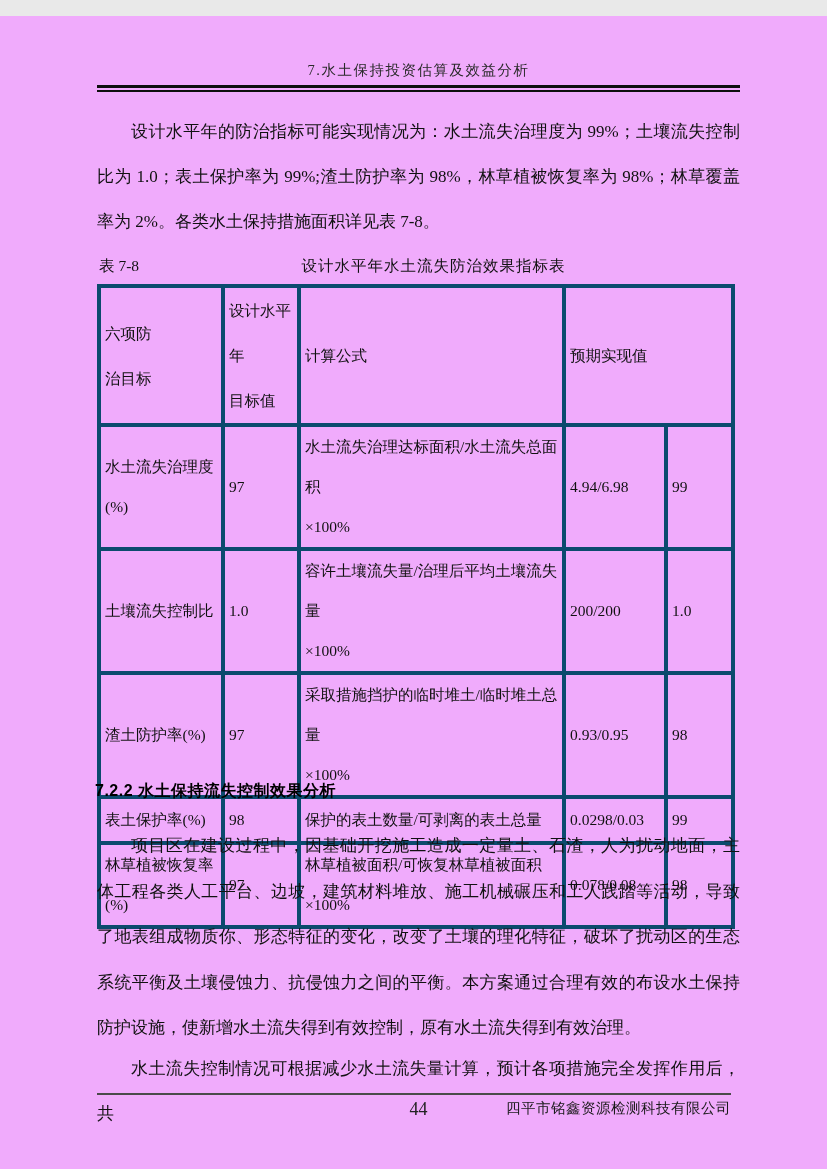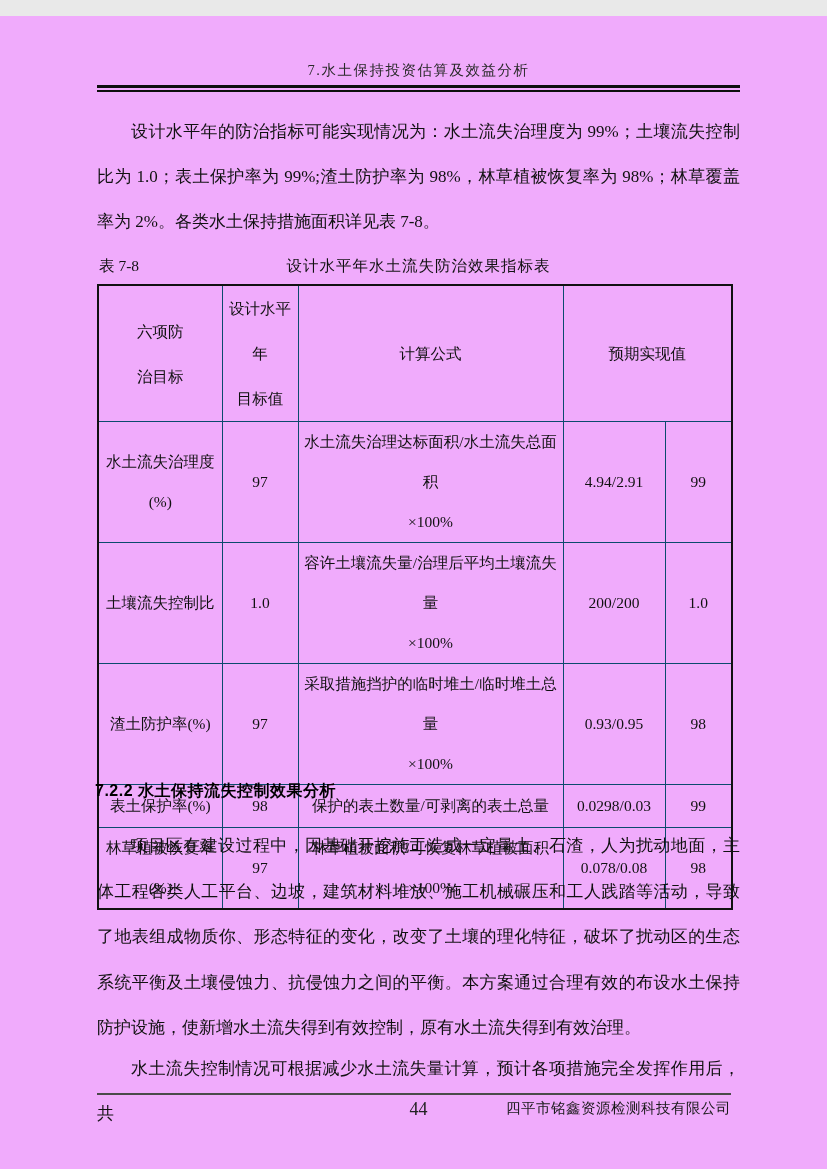--- a/index.html
+++ b/index.html
@@ -47,35 +47,35 @@
 
   
   .caption {
     position: absolute;
     left: 97px; top: 240px; width: 643px;
     height: 22px;
     font-size: 15.5px;
     color: #111;
   }
   .caption .cap-label { position: absolute; left: 2px; top: 0; }
-  .caption .cap-title { position: absolute; left: 0; top: 0; width: 100%; text-align: center; letter-spacing: 1px; }
+  .caption .cap-title { position: absolute; left: 15px; top: 0; width: 100%; text-align: center; letter-spacing: 1px; }
 
   
   .itable {
     position: absolute;
     left: 97px; top: 268px;
     width: 636px;
     border-collapse: collapse;
     table-layout: fixed;
     font-size: 15.5px;
     color: #111;
   }
   .itable td {
-    border: 1px solid #0c4a6e;
-    text-align: center;
+    border: 4px solid #0c4a6e;
+    text-align: left;
     vertical-align: middle;
     padding: 0 4px;
     line-height: 40px;
   }
   .itable { border: 2px solid #111; }
   .itable td { overflow: hidden; }
   .preline { white-space: pre-line; }
   .h-row td { line-height: 45px; height: 92px; }
   .rh77 td { height: 77px; }
   .rh78 td { height: 78px; }
@@ -146,21 +146,21 @@
 目标值</td>
         <td>计算公式</td>
         <td colspan="2">预期实现值</td>
       </tr>
       <tr class="rh77">
         <td class="preline">水土流失治理度
 (%)</td>
         <td>97</td>
         <td class="preline">水土流失治理达标面积/水土流失总面积
 ×100%</td>
-        <td>4.94/2.91</td>
+        <td>4.94/6.98</td>
         <td>99</td>
       </tr>
       <tr class="rh78">
         <td>土壤流失控制比</td>
         <td>1.0</td>
         <td class="preline">容许土壤流失量/治理后平均土壤流失量
 ×100%</td>
         <td>200/200</td>
         <td>1.0</td>
       </tr>

